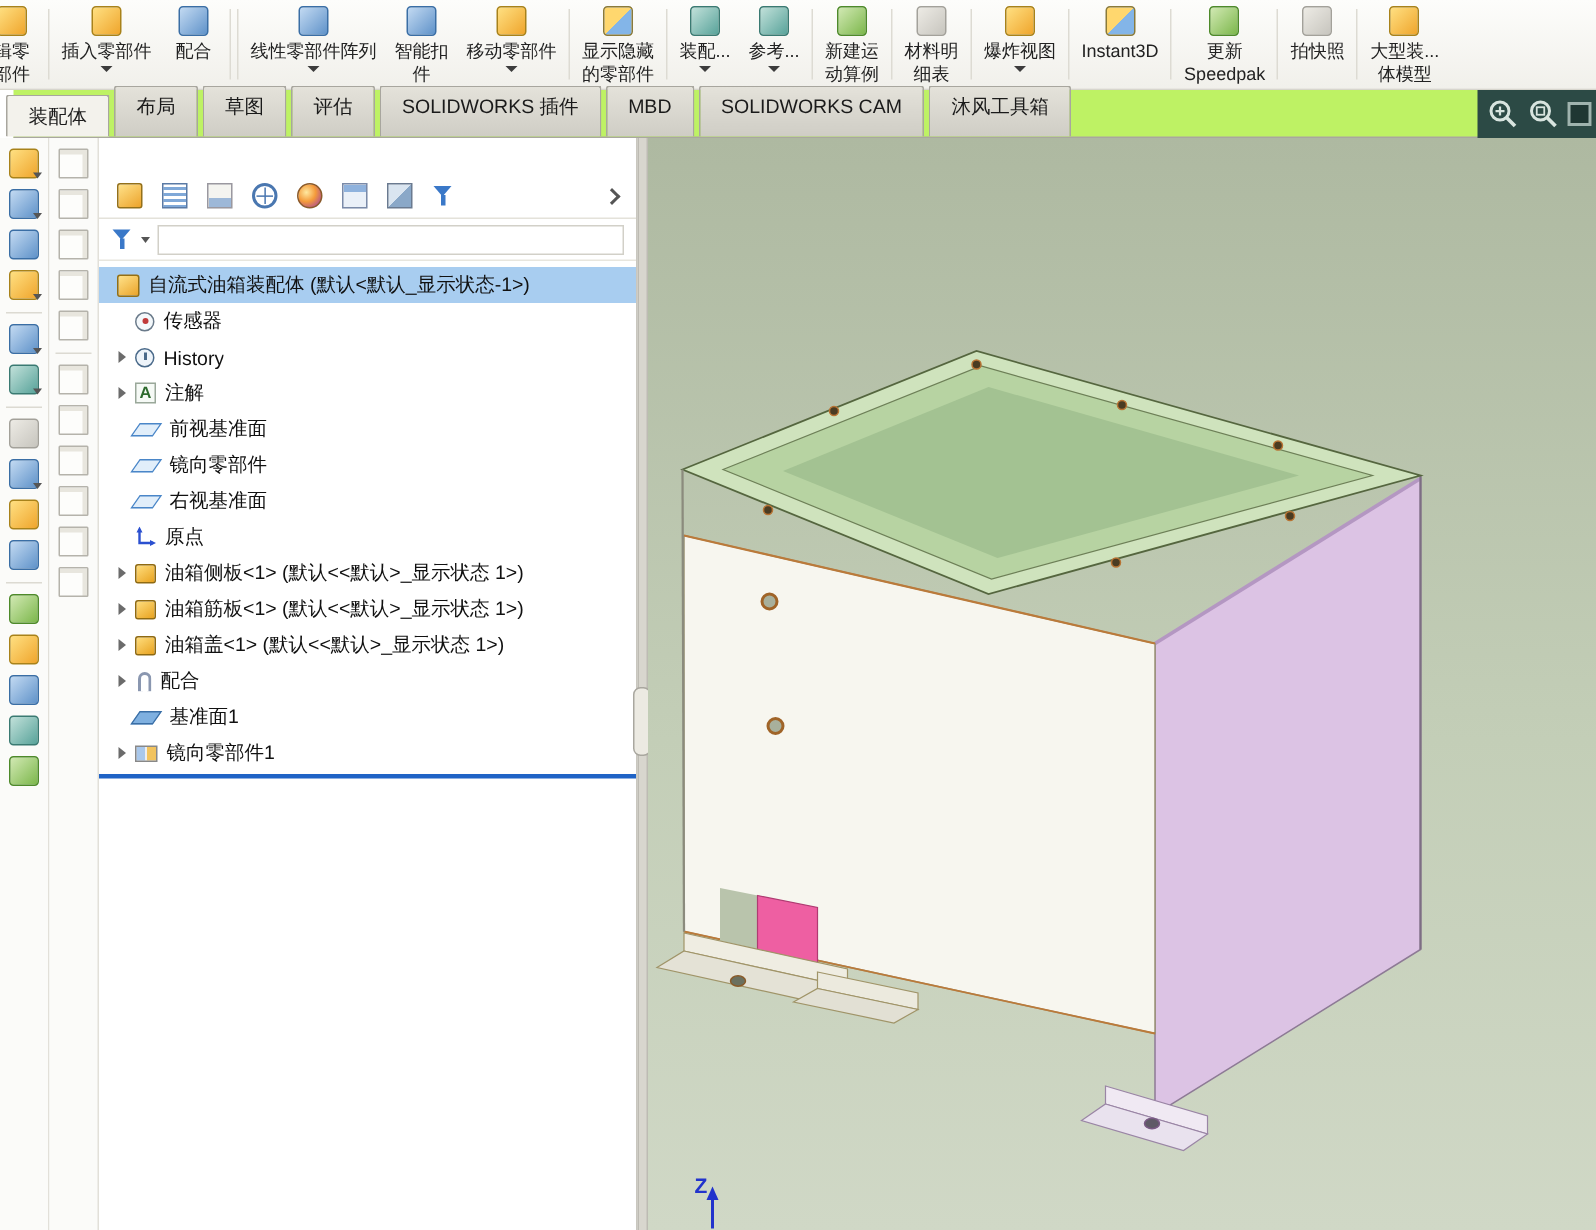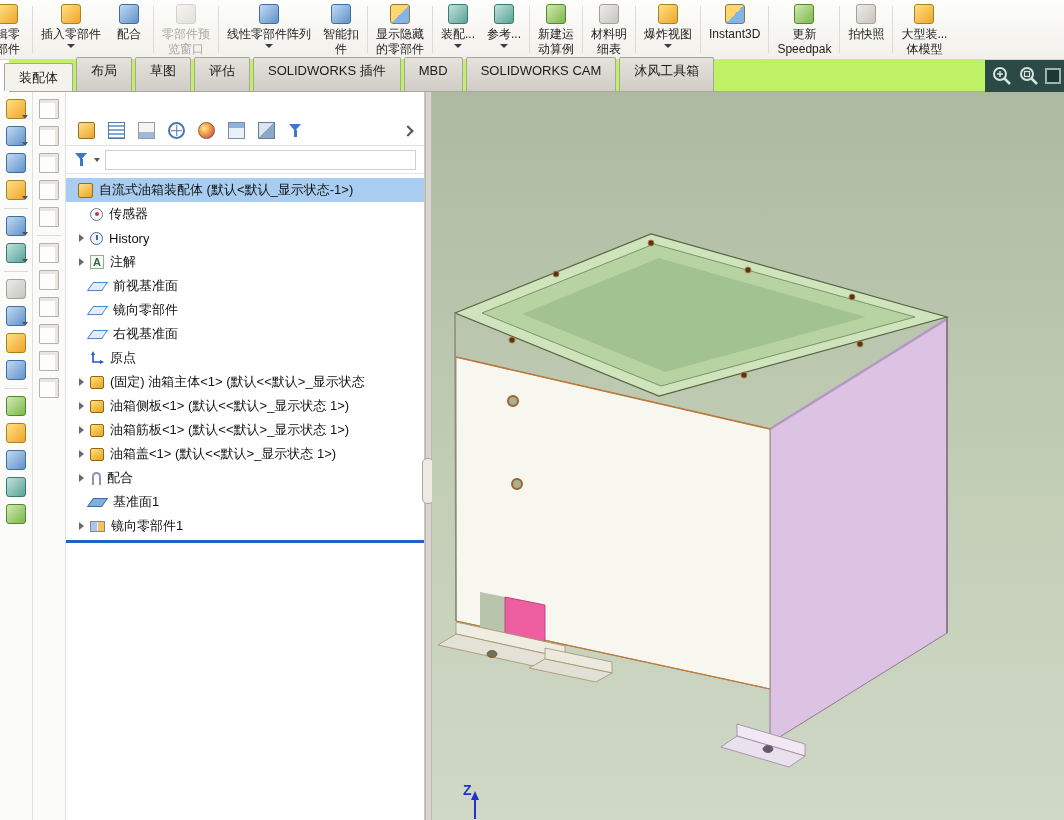--- a/index.html
+++ b/index.html
@@ -146,35 +146,35 @@
   <div class="tbtn">
     <span class="tbico tic-yellow"></span>
     <span class="tblabel">插入零部件</span>
     <span class="tbdrop-tri"></span>
   </div>
   <div class="tbtn">
     <span class="tbico tic-blue"></span>
     <span class="tblabel">配合</span>
   </div>
   <div class="tsep"></div>
-  <div class="tbtn disabled">
-    <span class="tbico tic-gray"></span>
-    <span class="tblabel">零部件预</span>
-    <span class="tblabel">览窗口</span>
-  </div>
   <div class="tsep"></div>
   <div class="tbtn">
     <span class="tbico tic-blue"></span>
     <span class="tblabel">线性零部件阵列</span>
     <span class="tbdrop-tri"></span>
   </div>
   <div class="tbtn">
     <span class="tbico tic-blue"></span>
     <span class="tblabel">智能扣</span>
     <span class="tblabel">件</span>
+  </div>
+  <div class="tbtn">
+    <span class="tbico tic-yellow"></span>
+    <span class="tblabel">移动零部件</span>
+    <span class="tbdrop-tri"></span>
   </div>
   <div class="tsep"></div>
   <div class="tbtn">
     <span class="tbico tic-multi"></span>
     <span class="tblabel">显示隐藏</span>
     <span class="tblabel">的零部件</span>
   </div>
   <div class="tsep"></div>
   <div class="tbtn">
     <span class="tbico tic-teal"></span>
@@ -355,27 +355,20 @@
           <polygon points="14,11 10,9 10,13" fill="#2b50d0"></polygon>
         </svg>
       </span>
       <span class="tlabel">原点</span>
     </div>
     <div class="trow">
       <span class="arrowbox">
           <span class="tri"></span>
         </span>
       <span class="ticon ic-part"></span>
-      <span class="tlabel">(固定) 油箱主体&lt;1&gt; (默认&lt;&lt;默认&gt;_显示状态</span>
-    </div>
-    <div class="trow">
-      <span class="arrowbox">
-          <span class="tri"></span>
-        </span>
-      <span class="ticon ic-part"></span>
       <span class="tlabel">油箱侧板&lt;1&gt; (默认&lt;&lt;默认&gt;_显示状态 1&gt;)</span>
     </div>
     <div class="trow">
       <span class="arrowbox">
           <span class="tri"></span>
         </span>
       <span class="ticon ic-part"></span>
       <span class="tlabel">油箱筋板&lt;1&gt; (默认&lt;&lt;默认&gt;_显示状态 1&gt;)</span>
     </div>
     <div class="trow">

